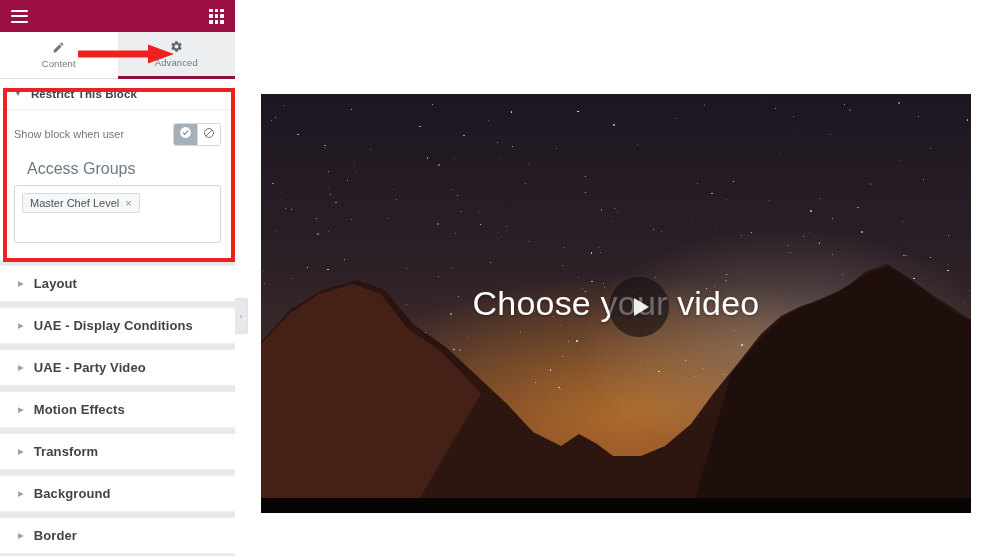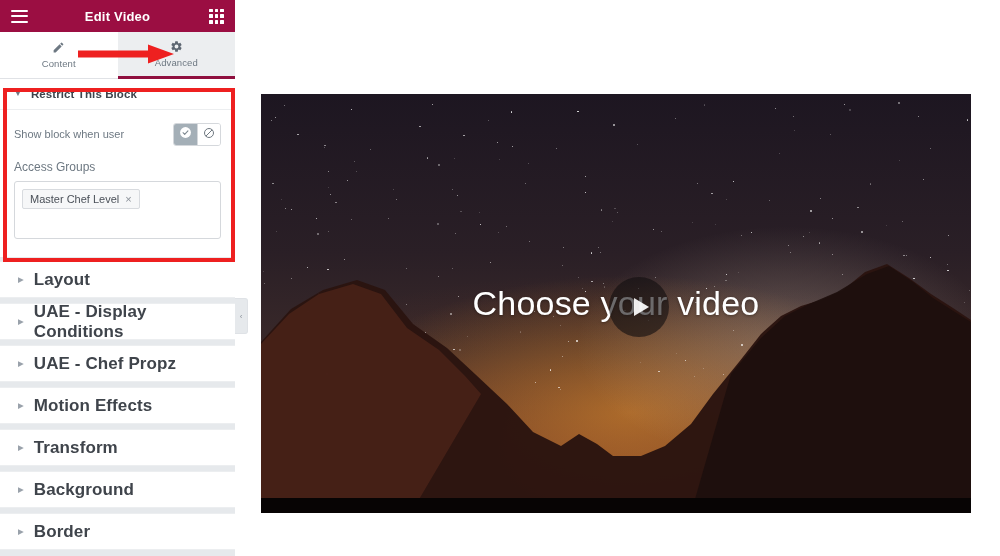--- a/index.html
+++ b/index.html
@@ -64,21 +64,21 @@
 
   .sect-content { background: #ffffff; padding: 10px 14px 18px 14px; }
   .ctrl-row { display: flex; align-items: center; justify-content: space-between; min-height: 28px; }
   .ctrl-label { font-size: 11px; color: #6d7882; }
   .choices { display: flex; border: 1px solid #d5d8dc; border-radius: 3px; overflow: hidden; }
   .choice { width: 23px; height: 21px; display: flex; align-items: center; justify-content: center;
     background: #ffffff; cursor: pointer; }
   .choice.sel { background: #a4afb7; }
   .choice + .choice { border-left: 1px solid #d5d8dc; }
 
-  .field-label { font-size: 12px; color: #6d7882; margin: 12px 0 7px; }
+  .field-label { font-size: 16px; color: #6d7882; margin: 12px 13px 7px; }
   .tagbox { border: 1px solid #d5d8dc; background: #fff; border-radius: 3px;
     min-height: 58px; padding: 7px 7px; }
   .tag { display: inline-flex; align-items: center; gap: 6px;
     border: 1px solid #d8dbdf; background: #f6f7f8; border-radius: 2px;
     padding: 3px 7px; font-size: 11px; color: #4a5058; }
   .tag .x { color: #8a9098; font-size: 11px; cursor: pointer; }
 
   
   .red-box {
     position: absolute; left: 3px; top: 88px; width: 232px; height: 174px;
@@ -90,21 +90,21 @@
 
   
   .acc-list { margin-top: 4px; }
   .acc-item {
     height: 37px; background: #ffffff; display: flex; align-items: center;
     gap: 10px; padding-left: 18px; cursor: pointer;
     border-top: 1px solid #eceef0; border-bottom: 1px solid #eceef0;
     margin-bottom: 5px;
   }
   .acc-item .caret { font-size: 7.5px; color: #9aa2ab; line-height: 1; }
-  .acc-item .at { font-size: 17px; font-weight: bold; color: #3f444b; letter-spacing: .1px; }
+  .acc-item .at { font-size: 13px; font-weight: bold; color: #3f444b; letter-spacing: .1px; }
 
   
   .collapse-handle {
     position: absolute; left: 235px; top: 298px;
     width: 13px; height: 36px;
     background: #e6e9ec; border: 1px solid #dfe2e6; border-left: none;
     border-radius: 0 3px 3px 0;
     display: flex; align-items: center; justify-content: center;
     font-size: 8px; color: #8d949c; cursor: pointer; z-index: 8;
   }
@@ -157,21 +157,20 @@
 <div id="app">
 
   <div class="panel">
 
     <div class="panel-header">
       <div class="hamburger">
         <i></i>
           <i></i>
           <i></i>
       </div>
-      <div class="panel-title">Edit Video</div>
       <div class="grid-icon">
         <span></span>
           <span></span>
           <span></span>
         <span></span>
           <span></span>
           <span></span>
         <span></span>
           <span></span>
           <span></span>
@@ -243,21 +242,21 @@
         <div class="acc-item">
           <span class="caret">▶</span>
           <span class="at">Layout</span>
         </div>
         <div class="acc-item">
           <span class="caret">▶</span>
           <span class="at">UAE - Display Conditions</span>
         </div>
         <div class="acc-item">
           <span class="caret">▶</span>
-          <span class="at">UAE - Chef Propz</span>
+          <span class="at">UAE - Party Video</span>
         </div>
         <div class="acc-item">
           <span class="caret">▶</span>
           <span class="at">Motion Effects</span>
         </div>
         <div class="acc-item">
           <span class="caret">▶</span>
           <span class="at">Transform</span>
         </div>
         <div class="acc-item">

